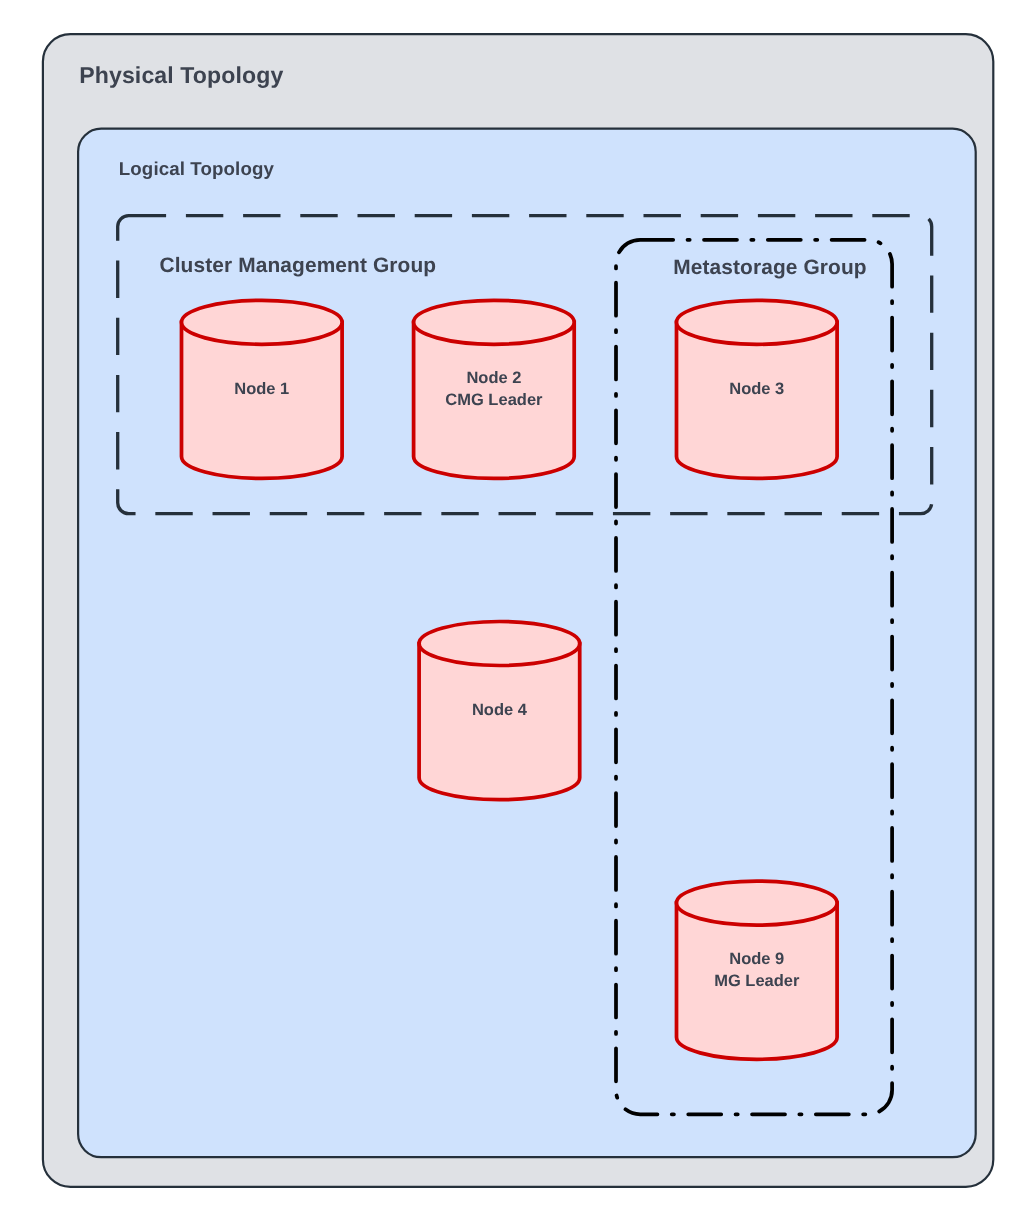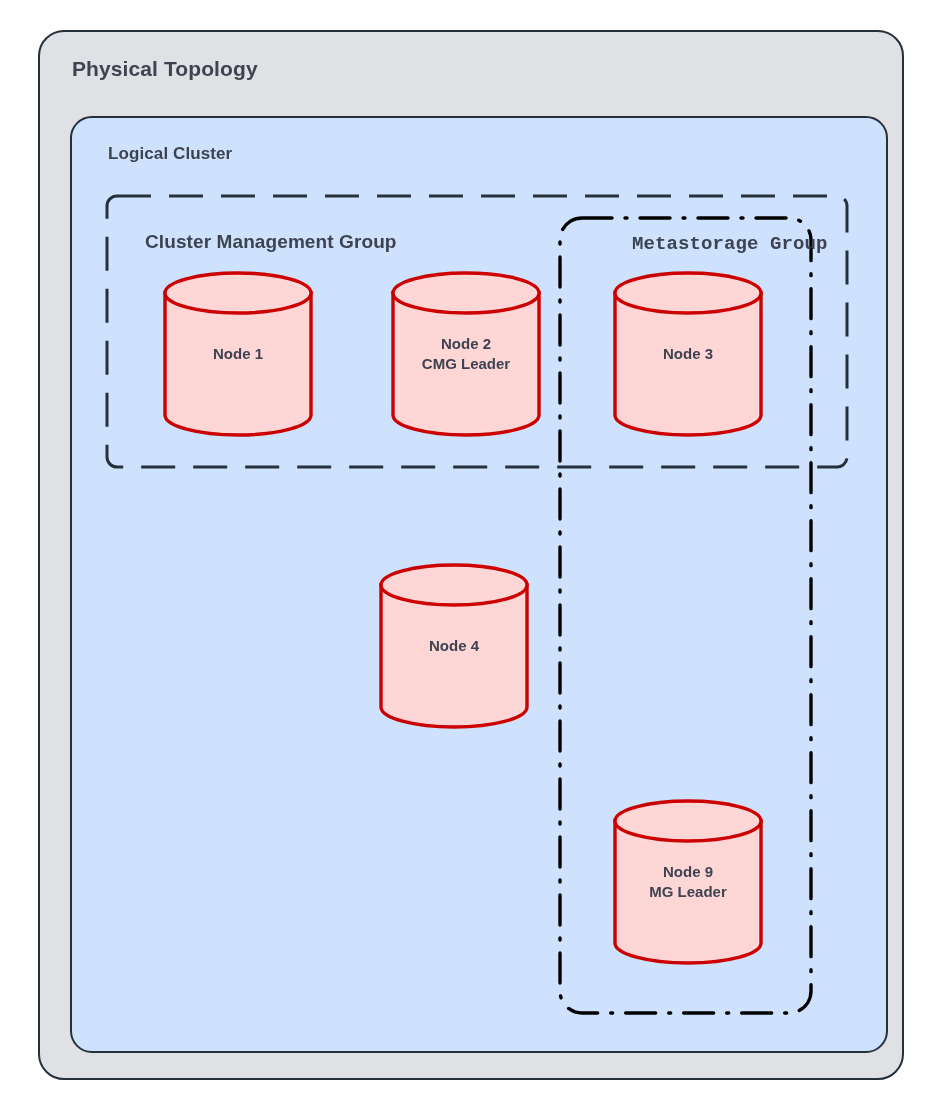--- a/index.html
+++ b/index.html
@@ -88,21 +88,21 @@
 
   .group-label {
     position: absolute;
     font-size: 19px;
     font-weight: bold;
     color: #3D4350;
     letter-spacing: 0.1px;
     white-space: nowrap;
   }
   .cmg-label { left: 145px; top: 231px; }
-  .mg-label  { left: 632px; top: 233px; font-family: Liberation Mono, monospace; }
+  .mg-label  { left: 612px; top: 233px; }
 
   
   .cylinder {
     position: absolute;
     width: 150px;
     height: 166px;
   }
   .cylinder svg {
     position: absolute;
     left: 0;
@@ -120,36 +120,36 @@
     text-align: center;
     font-size: 15px;
     font-weight: bold;
     color: #3D4350;
     line-height: 1.32;
     white-space: pre-line;
     pointer-events: none;
   }
 
   .node-1 { left: 163px; top: 271px; }
-  .node-2 { left: 391px; top: 271px; padding-left: 12px; }
+  .node-2 { left: 374px; top: 271px; padding-left: 12px; }
   .node-3 { left: 613px; top: 271px; }
   .node-4 { left: 379px; top: 563px; }
   .node-5 { left: 613px; top: 536px; }
   .node-6 { left: 613px; top: 799px; }
 </style>
 </head>
 <body>
 
 <div id="diagram-root">
 
   <div class="physical-box"></div>
   <div class="physical-title">Physical Topology</div>
 
   <div class="logical-box"></div>
-  <div class="logical-title">Logical Cluster</div>
+  <div class="logical-title">Logical Topology</div>
 
   <svg class="cmg-svg" viewBox="0 0 748 280" xmlns="http://www.w3.org/2000/svg">
     <rect x="4" y="4" width="740" height="271" rx="10" ry="10" fill="none" stroke="#25303B" stroke-width="3" stroke-dasharray="34 18" stroke-linecap="butt"></rect>
   </svg>
   <div class="group-label cmg-label">Cluster Management Group</div>
 
   <svg class="mg-svg" viewBox="0 0 260 804" xmlns="http://www.w3.org/2000/svg">
     <rect x="4" y="4" width="251" height="795" rx="22" ry="22" fill="none" stroke="#000000" stroke-width="3.4" stroke-dasharray="30 13 2 13" stroke-linecap="round"></rect>
   </svg>
   <div class="group-label mg-label">Metastorage Group</div>

